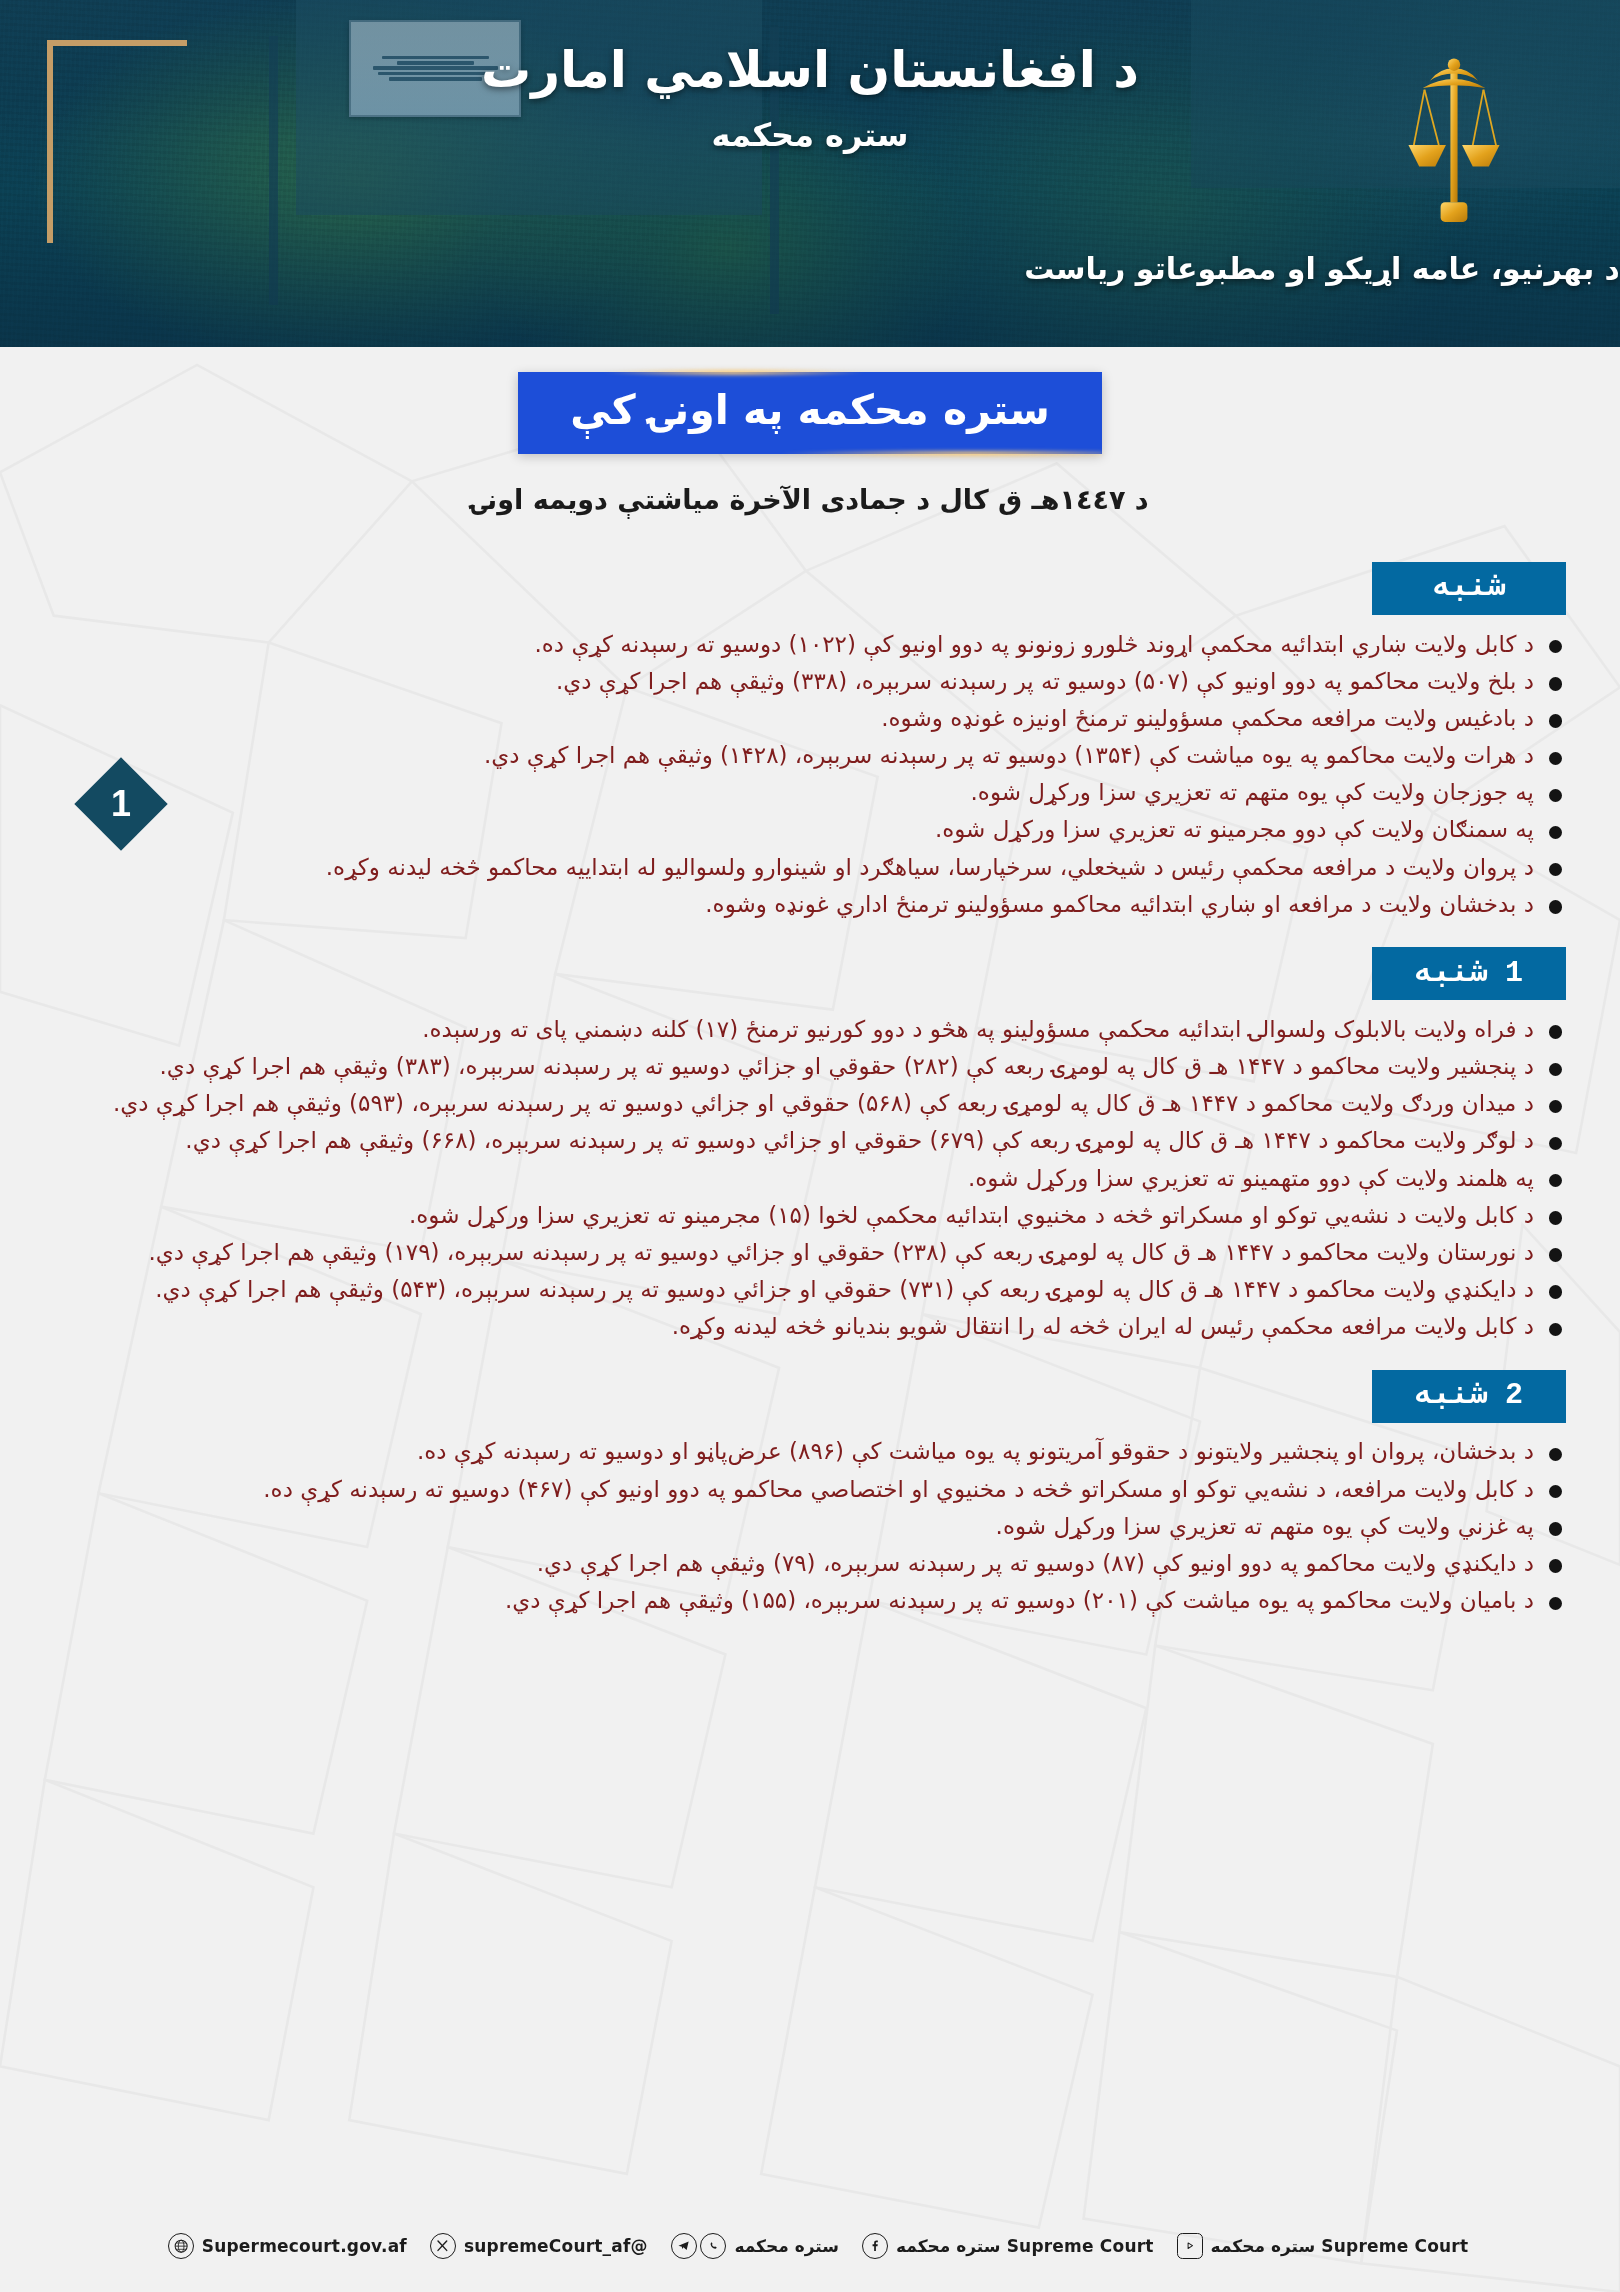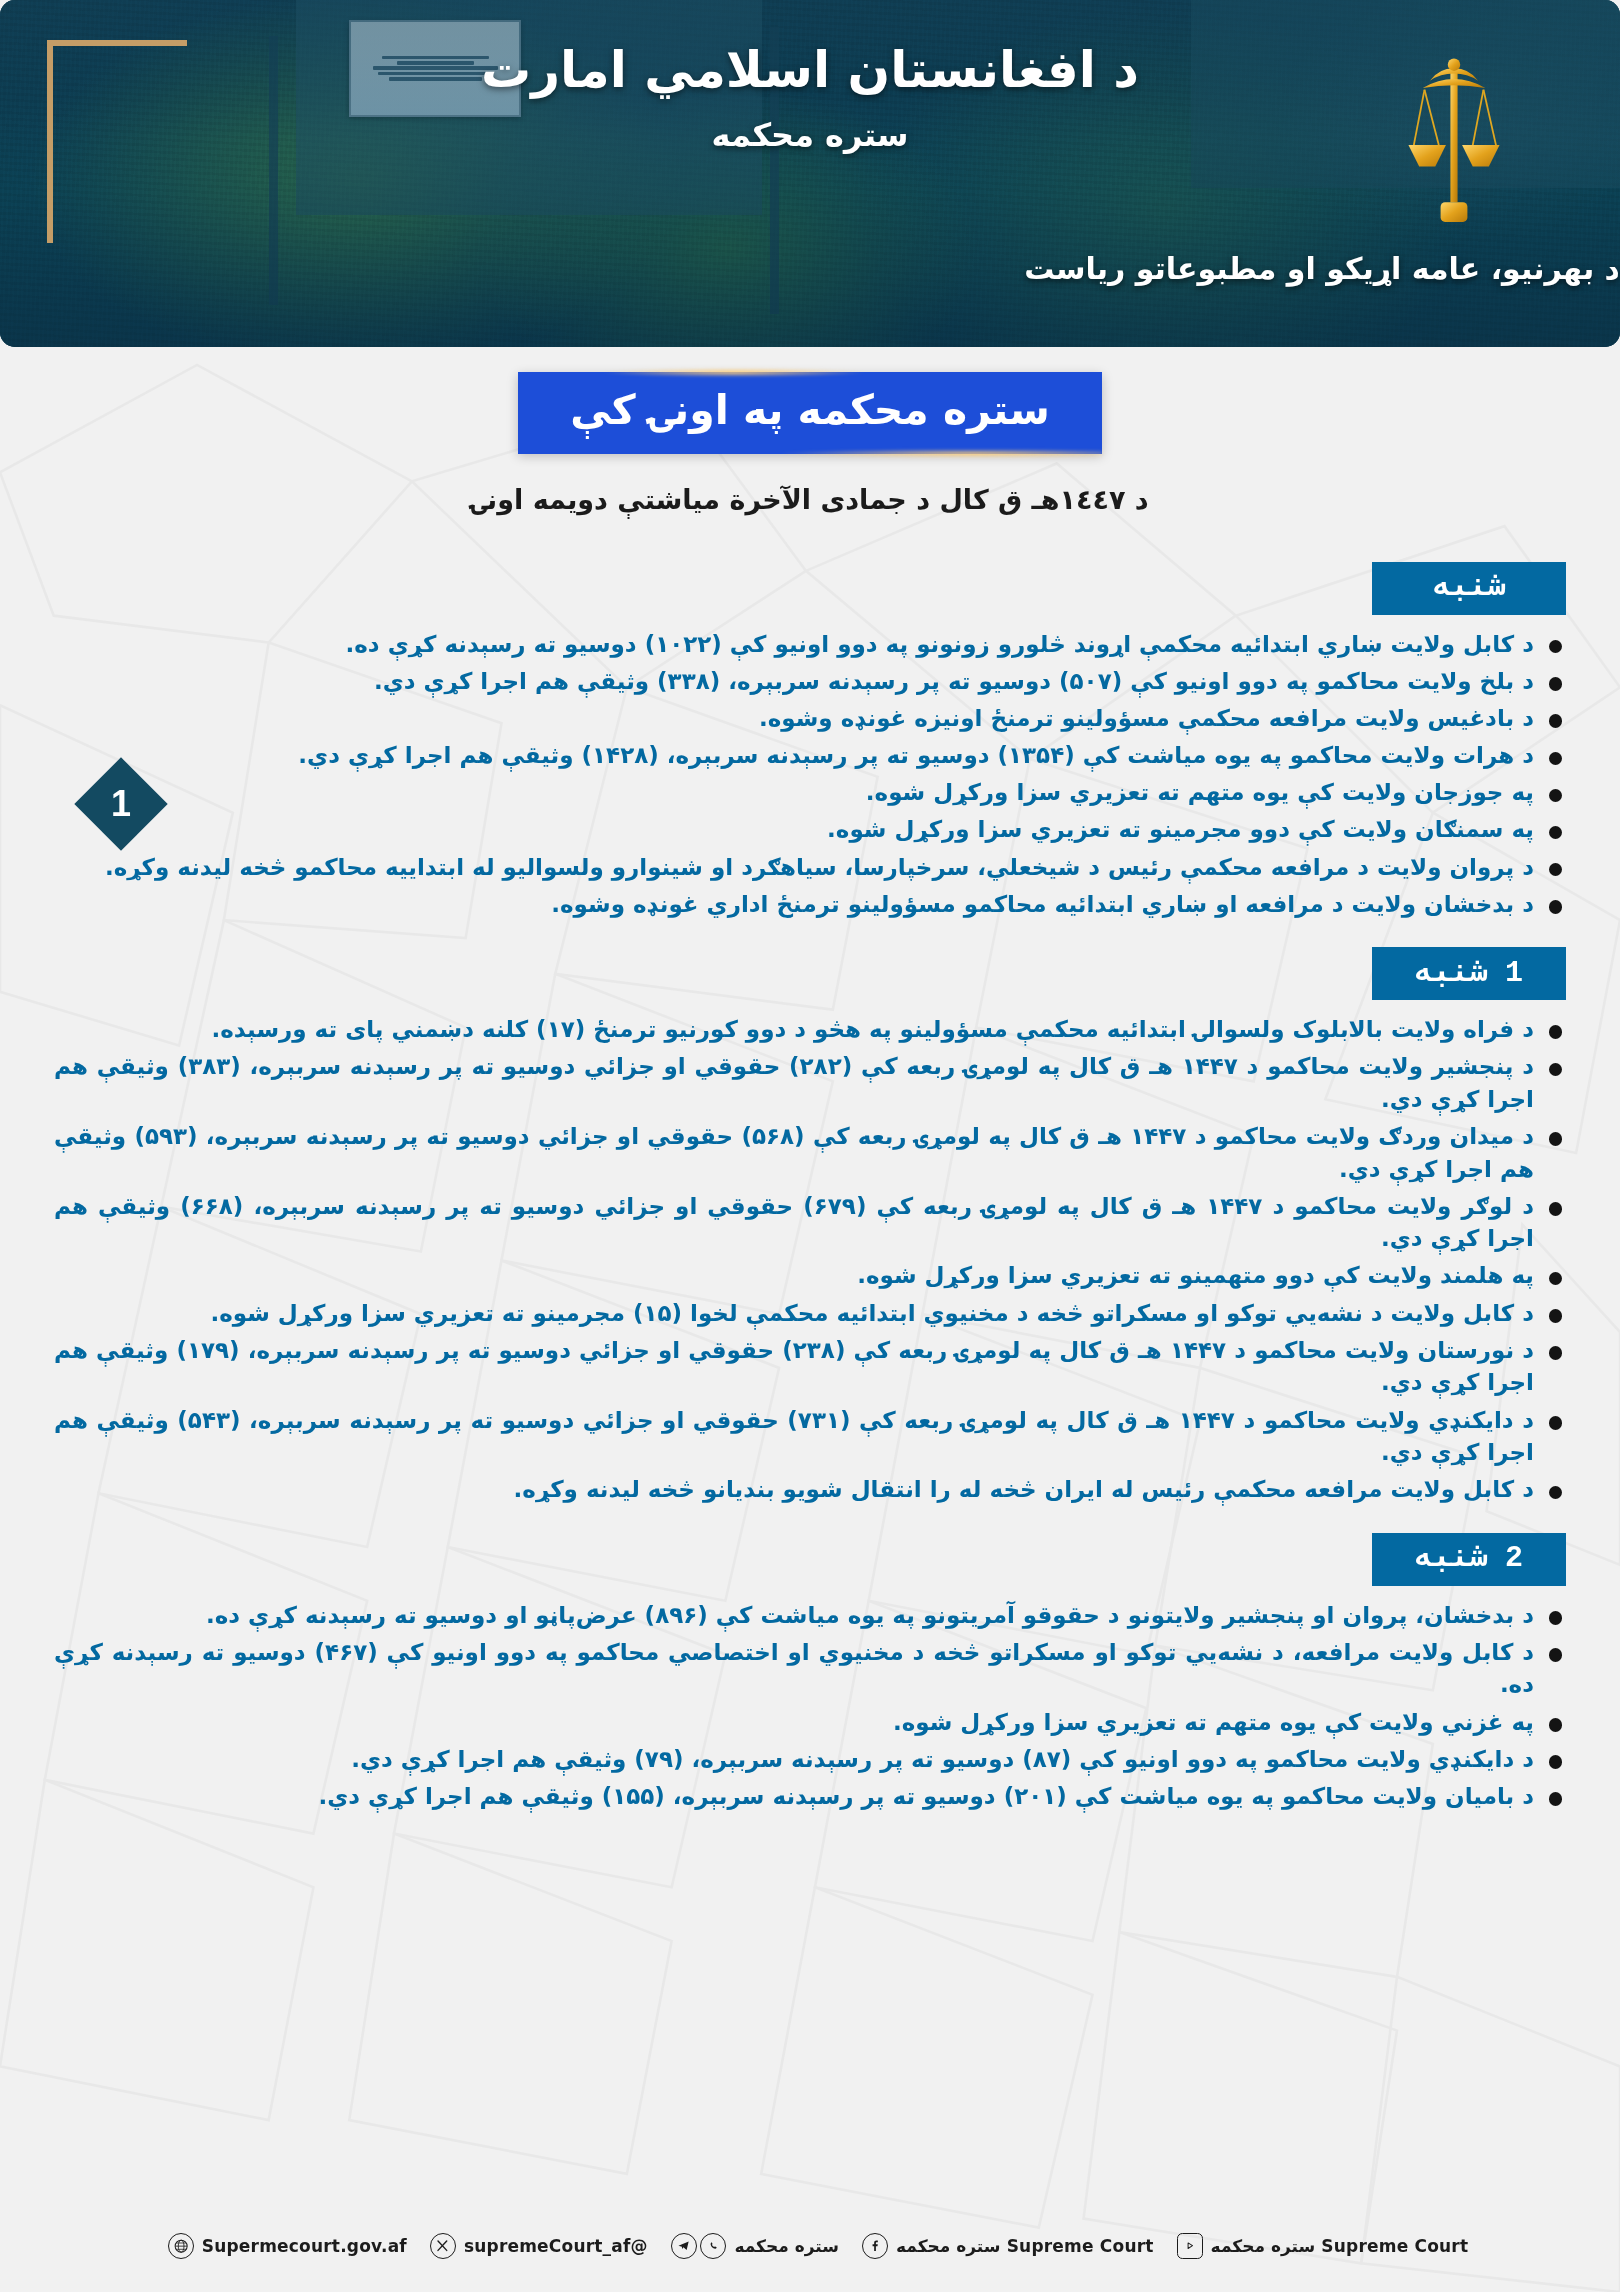--- a/index.html
+++ b/index.html
@@ -24,21 +24,20 @@
     pointer-events:none;
     opacity:.55;
     z-index:0;
   }
   
   .header{
     position:relative;
     height:347px;
     overflow:hidden;
     background:#0c3a4f;
-    border-radius:15px;
   }
   .header-photo{
     position:absolute;inset:0;
     background:
       radial-gradient(ellipse 466px 269px at 22% 52%, rgba(62,132,74,.85), rgba(62,132,74,0) 70%),
       radial-gradient(ellipse 358px 233px at 45% 72%, rgba(48,120,72,.75), rgba(48,120,72,0) 70%),
       radial-gradient(ellipse 430px 287px at 72% 60%, rgba(40,110,86,.65), rgba(40,110,86,0) 70%),
       radial-gradient(ellipse 269px 179px at 90% 35%, rgba(30,86,104,.8), rgba(30,86,104,0) 70%),
       linear-gradient(180deg,#14455c 0%,#0f4257 28%,#0d4a5c 55%,#0d3c52 100%);
   }
@@ -201,22 +200,22 @@
   ul.bullets{
     list-style:none;
     margin:0 0 27px 0;
     padding:0;
   }
   ul.bullets li{
     position:relative;
     display:block;
     font-size:23px;
     line-height:1.42;
-    color:#0369a1;
-    font-weight:700;
+    color:#7f1d1d;
+    font-weight:400;
     padding-right:32px;
     margin-bottom:4.5px;
     text-align:justify;
     text-align-last:right;
   }
   ul.bullets li::before{
     content:"";
     position:absolute;
     right:3.6px;top:12.5px;
     width:13.4px;height:13.4px;

